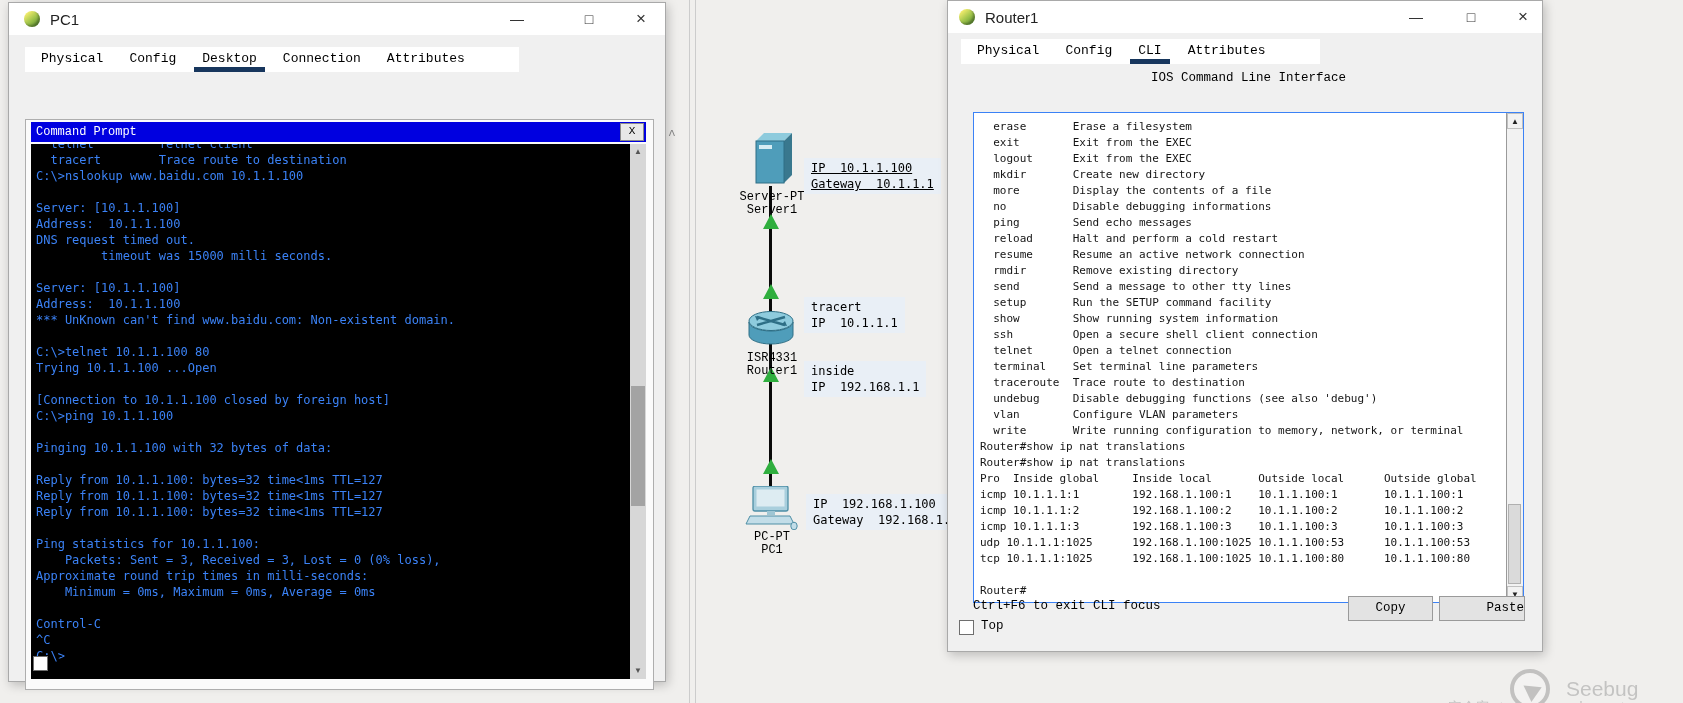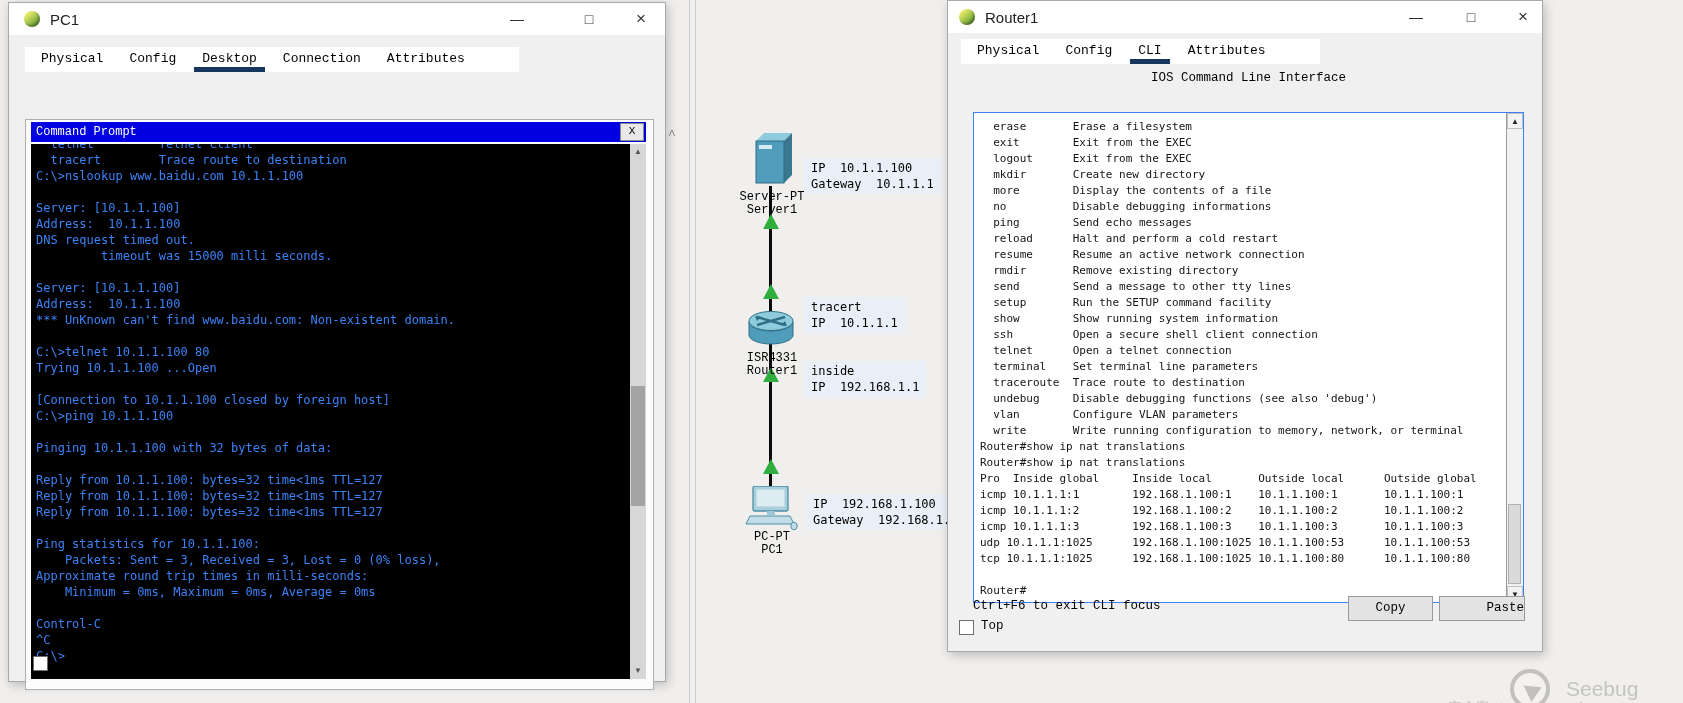--- a/index.html
+++ b/index.html
@@ -103,21 +103,21 @@
   <div class="abs" style="left:750px;top:131px;">
     <svg width="44" height="58" viewBox="0 0 44 58">
       <polygon points="6,10 14,2 42,2 34,10" fill="#8ecbdd"></polygon>
       <polygon points="34,10 42,2 42,44 34,52" fill="#39788e"></polygon>
       <rect x="6" y="10" width="28" height="42" fill="#4f9dba" stroke="#2e6f86" stroke-width="1"></rect>
       <rect x="9" y="14" width="13" height="4" fill="#d6ecf3"></rect>
     </svg>
   </div>
   <div class="node-label" style="left:717px;top:190px;">Server-PT</div>
   <div class="node-label" style="left:717px;top:203px;">Server1</div>
-  <pre class="anno" style="left:804px;top:158px;">IP  10.1.1.100
+  <pre class="anno" style="left:804px;top:158px;text-decoration:underline;">IP  10.1.1.100
 Gateway  10.1.1.1</pre>
 
   <div class="abs" style="left:747px;top:308px;">
     <svg width="48" height="40" viewBox="0 0 48 40">
       <path d="M2 14 L2 27 A 22 9 0 0 0 46 27 L46 14 A 22 9 0 0 1 2 14 Z" fill="#4f9dba" stroke="#2e6f86" stroke-width="1"></path>
       <ellipse cx="24" cy="13" rx="22" ry="9.5" fill="#8ecbdd" stroke="#2e6f86" stroke-width="1"></ellipse>
       <path d="M10 9 L38 17 M38 9 L10 17" stroke="#2e6f86" stroke-width="2.4" fill="none"></path>
       <polygon points="40,18 34,17 38,13" fill="#2e6f86"></polygon>
       <polygon points="8,8 14,9 10,13" fill="#2e6f86"></polygon>
     </svg>

